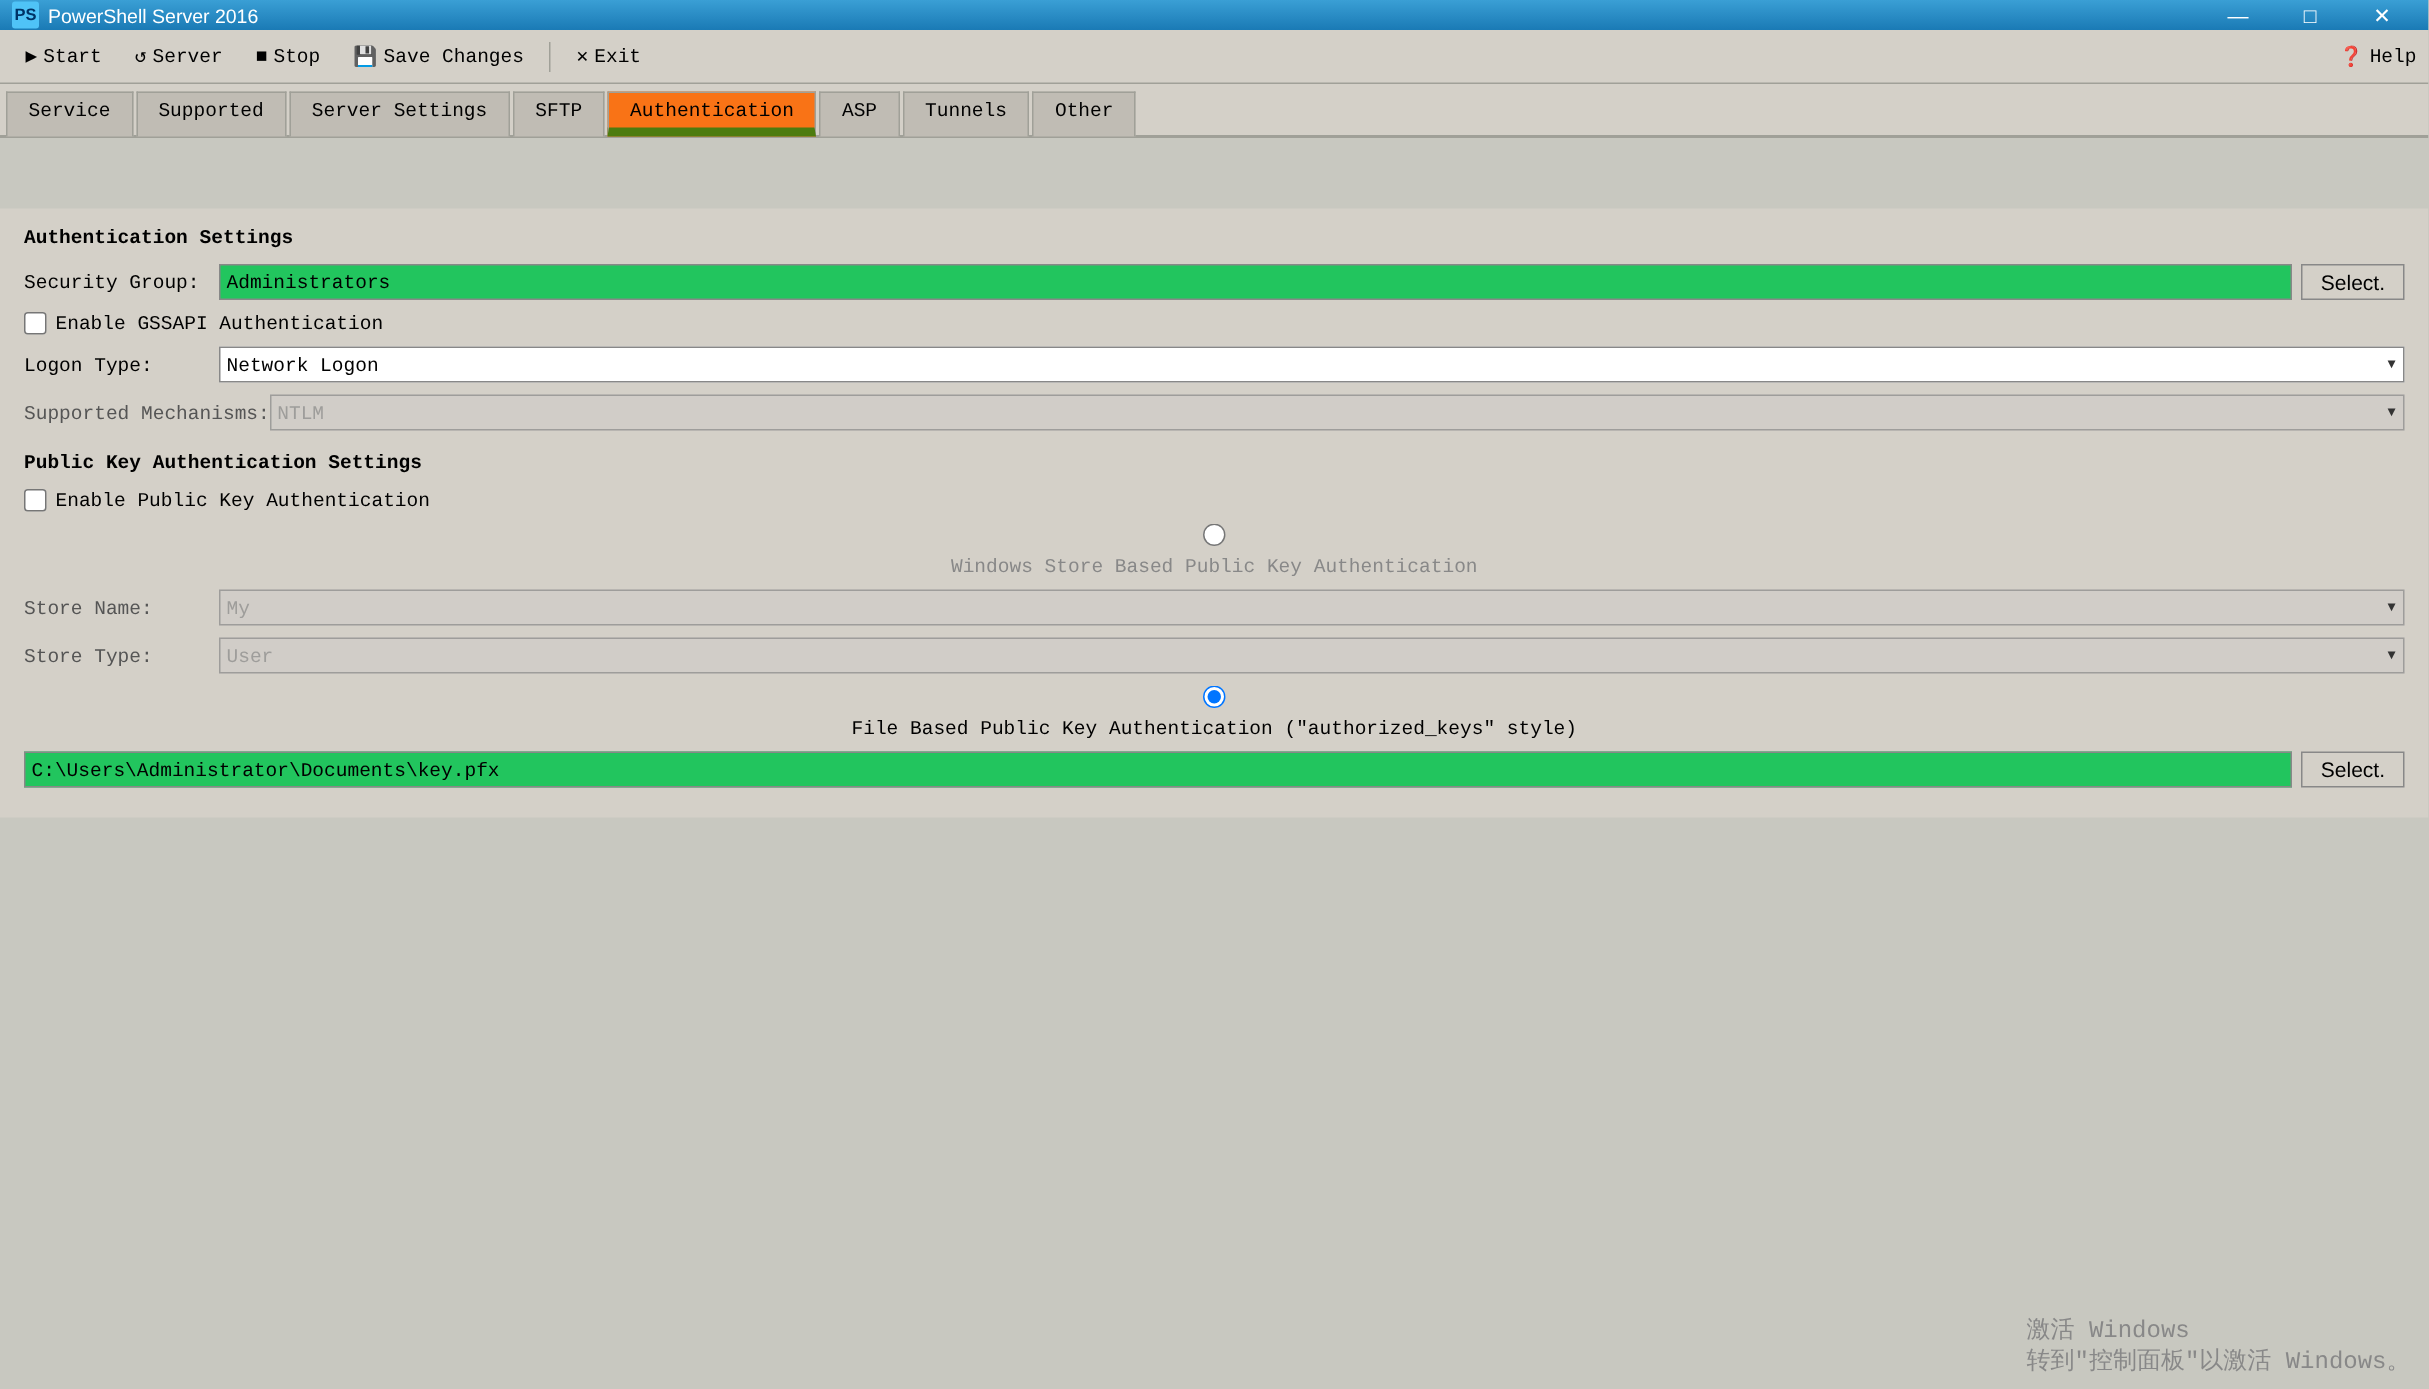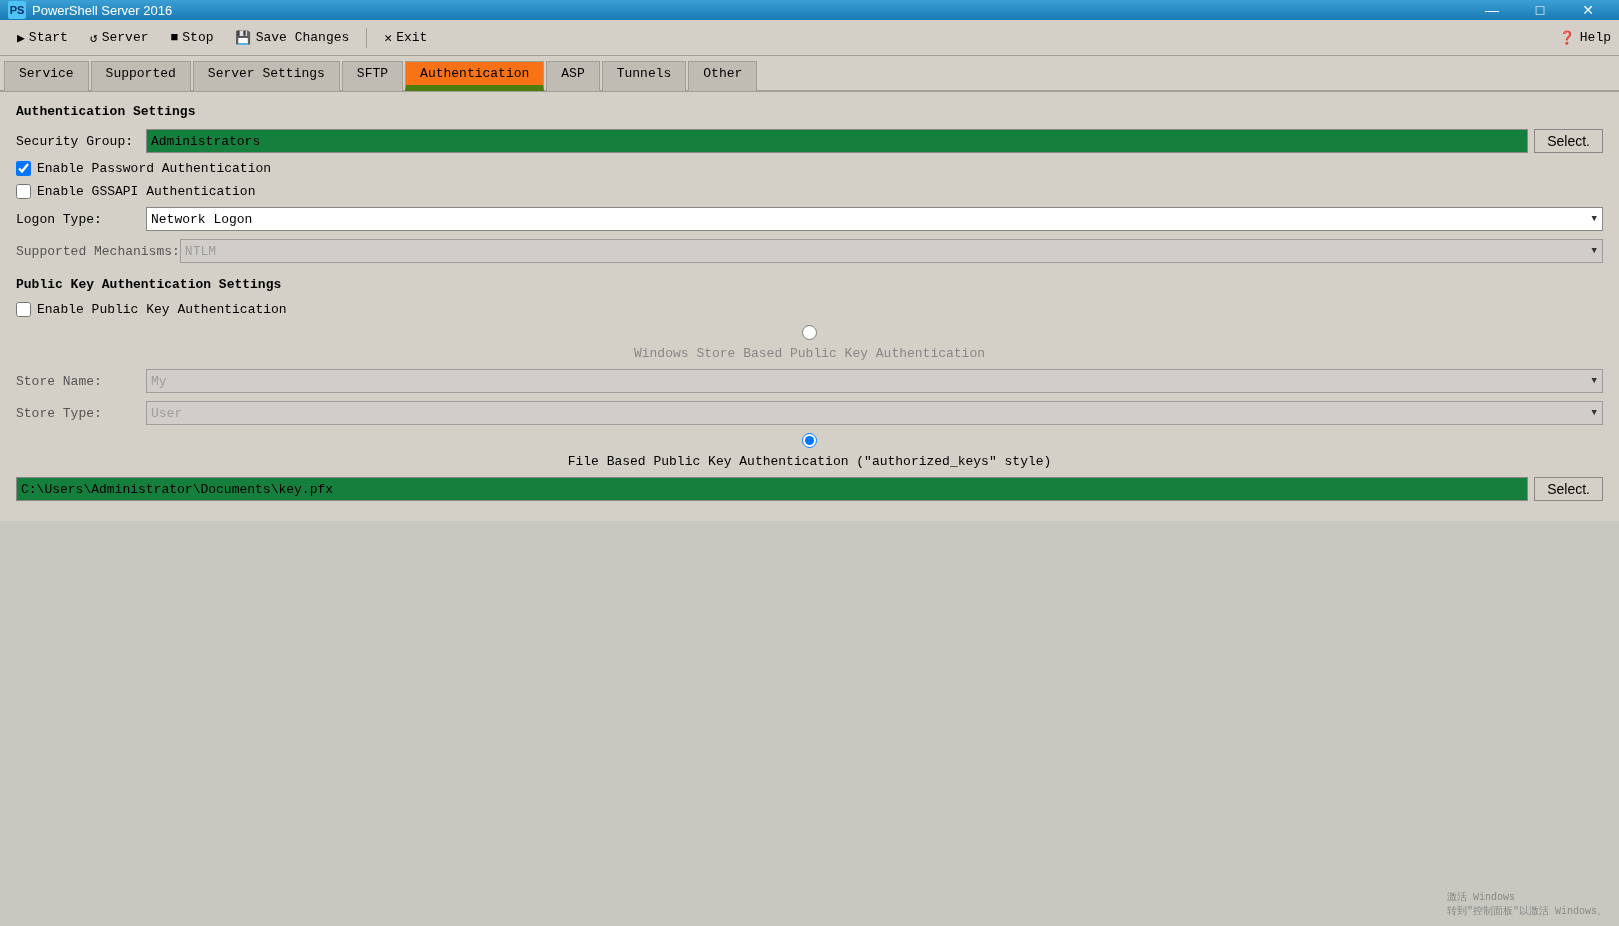--- a/index.html
+++ b/index.html
@@ -121,20 +121,21 @@
       border-bottom: 6px solid #4d7c0f;
       z-index: 1;
       font-weight: normal;
     }
 
     
     .main-content {
       background: #d4d0c8;
       padding: 12px 16px;
       flex: 1;
+      margin-top: 47px;
     }
 
     
     .section-title {
       font-family: 'Courier New', Courier, monospace;
       font-size: 13px;
       font-weight: bold;
       margin-bottom: 10px;
     }
 
@@ -152,21 +153,21 @@
     }
     .form-label.enabled {
       color: #000;
     }
 
     
     .text-input {
       flex: 1;
       height: 24px;
       border: 1px solid #888;
-      background: #15803d;
+      background: #22c55e;
       font-family: 'Courier New', Courier, monospace;
       font-size: 13px;
       padding: 2px 4px;
     }
 
     
     .select-input {
       flex: 1;
       height: 24px;
       border: 1px solid #888;
@@ -244,21 +245,21 @@
       margin-top: 14px;
       margin-bottom: 10px;
     }
 
     
     .watermark {
       position: absolute;
       bottom: 8px;
       right: 12px;
       color: #888;
-      font-size: 10px;
+      font-size: 16px;
       font-family: 'Courier New', Courier, monospace;
     }
   </style>
 </head>
 <body>
 
 <div class="titlebar">
   <div class="titlebar-left">
     <div class="titlebar-icon">
       <span>PS</span>
@@ -314,24 +315,20 @@
 <div class="main-content">
 
   <div class="section-title">Authentication Settings</div>
 
   <div class="form-row">
     <span class="form-label enabled">Security Group:</span>
     <input class="text-input" type="text" value="Administrators" style="">
     <button class="select-btn">Select.</button>
   </div>
 
-  <div class="checkbox-row">
-    <input type="checkbox" id="chk-password" checked="" style="">
-    <label class="checkbox-label" for="chk-password">Enable Password Authentication</label>
-  </div>
 
   <div class="checkbox-row">
     <input type="checkbox" id="chk-gssapi" style="">
     <label class="checkbox-label" for="chk-gssapi">Enable GSSAPI Authentication</label>
   </div>
 
   <div class="form-row">
     <span class="form-label enabled">Logon Type:</span>
     <div class="select-wrapper">
       <select class="select-input">

